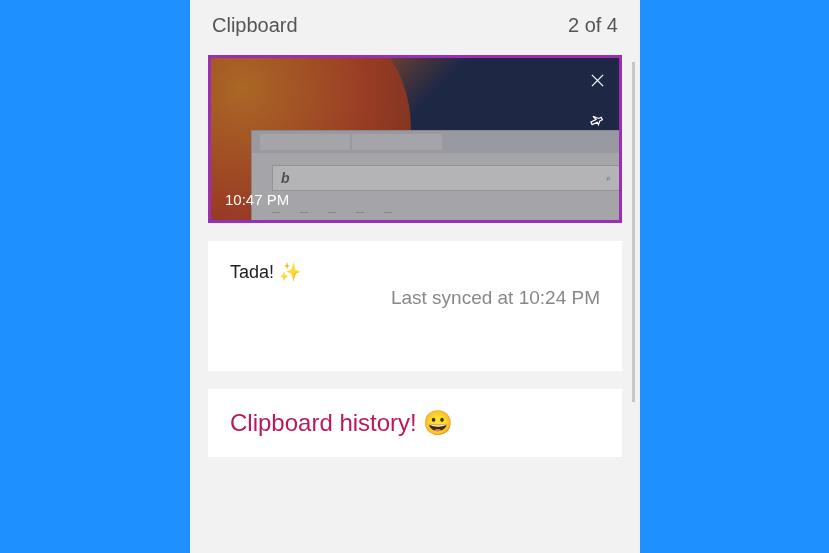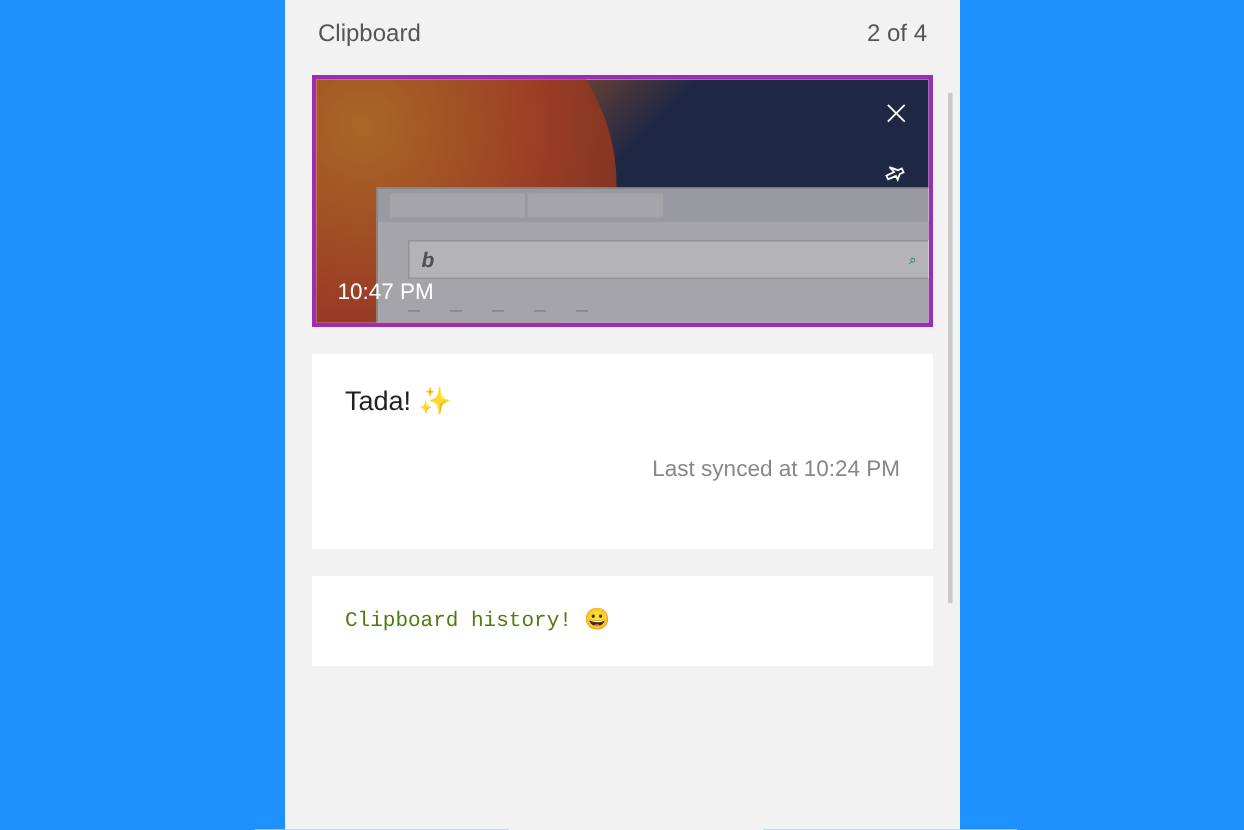--- a/index.html
+++ b/index.html
@@ -20,21 +20,21 @@
       background: #f2f2f2;
       display: flex;
       flex-direction: column;
     }
     .panel-header {
       display: flex;
       justify-content: space-between;
       align-items: center;
       padding: 14px 22px 10px 22px;
       color: #555;
-      font-size: 16px;
+      font-size: 20px;
       font-weight: 400;
     }
     .content {
       flex: 1;
       padding: 8px 18px 0 18px;
       overflow-y: auto;
       position: relative;
     }
     .scrollbar-track {
       position: absolute;
@@ -151,31 +151,30 @@
       padding: 20px 22px 16px 22px;
       min-height: 130px;
       display: flex;
       justify-content: space-between;
     }
     .clip-text {
       font-size: 18px;
       color: #222;
     }
     .clip-sync {
-      font-size: 15px;
-      color: #888;
-      margin-top: 48px;
+      font-size: 19px;
+      color: #888;
+      margin-top: 26px;
       text-align: right;
     }
     .text-clip-3 {
       padding: 20px 22px;
-      font-size: 14px;
-      color: #4d7c0f;
+      font-size: 24px;
+      color: #be185d;
       min-height: 60px;
-      font-family: Liberation Mono, monospace;
     }
   </style>
 </head>
 <body>
 
 <div class="panel">
   <div class="panel-header">
     <span>Clipboard</span>
     <span>2 of 4</span>
   </div>

